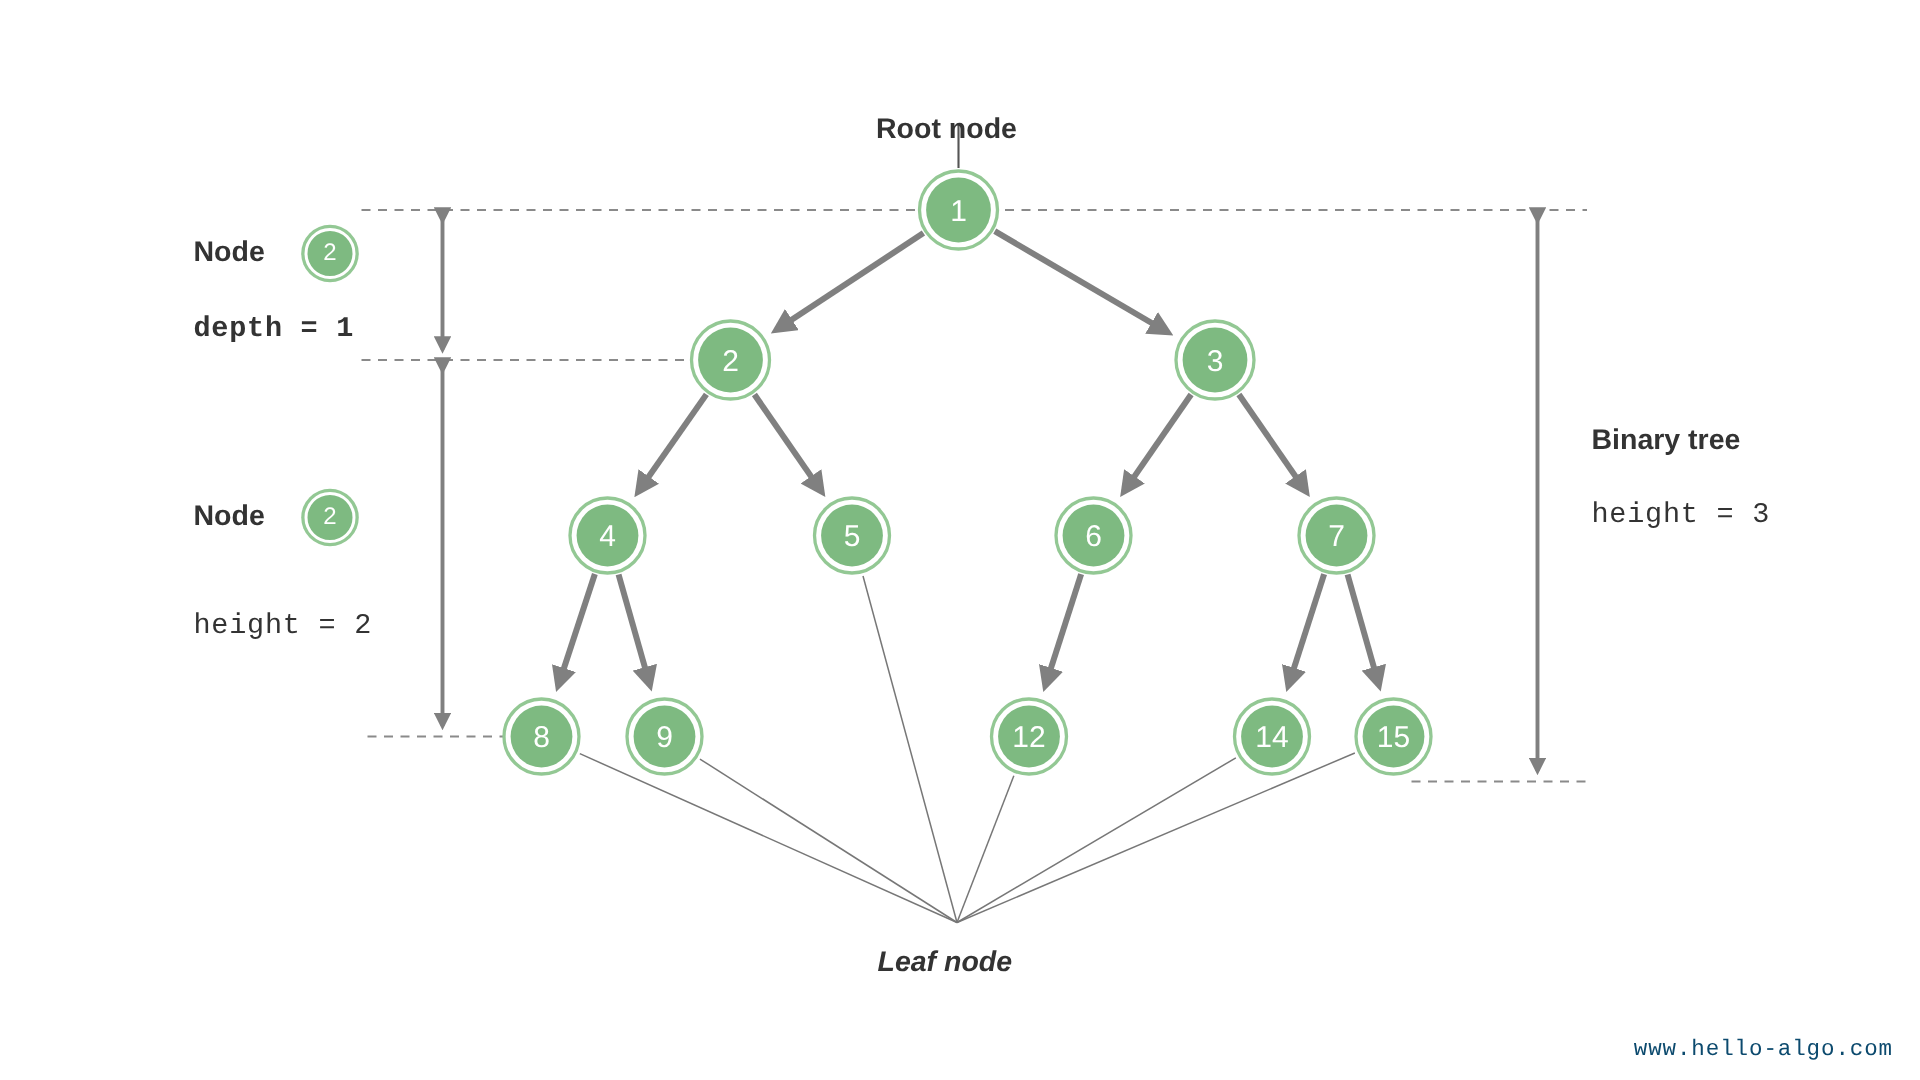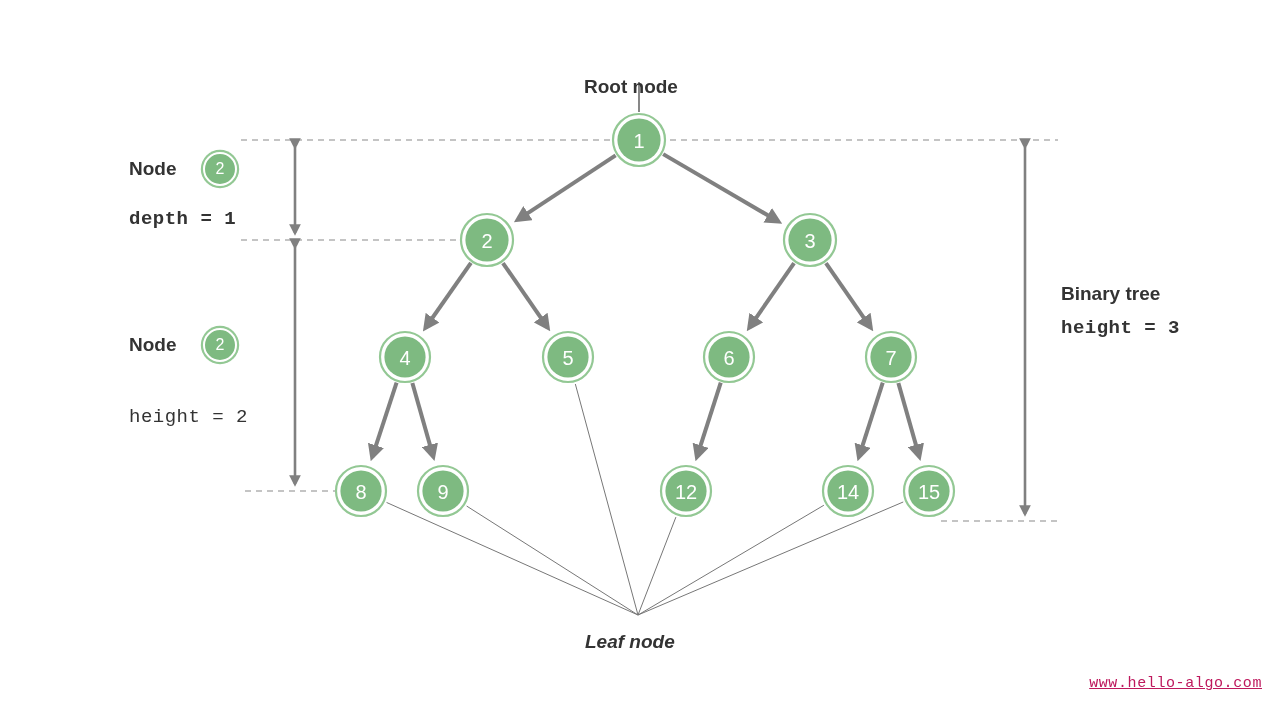--- a/index.html
+++ b/index.html
@@ -78,27 +78,26 @@
     position: absolute;
     font-family: "Liberation Mono", "DejaVu Sans Mono", monospace;
     font-size: 19px;
     color: #333333;
     white-space: nowrap;
     letter-spacing: 0.5px;
   }
   .watermark {
     position: absolute;
     right: 18px;
-    bottom: 28px;
+    bottom: 12px;
     font-family: "Liberation Mono", "DejaVu Sans Mono", monospace;
     font-size: 15px;
-    color: #be185d;
+    color: #0c4a6e;
     letter-spacing: 0.6px;
     white-space: nowrap;
-    text-decoration: underline;
   }
   .inline-chip {
     position: absolute;
     width: 34px;
     height: 34px;
     border-radius: 50%;
     background: #7eba81;
     border: 2.2px solid #ffffff;
     box-shadow: 0 0 0 2.2px #93c894;
     box-sizing: border-box;
@@ -229,16 +228,16 @@
 
   <div class="txt-bold" style="left:129px; top:158px;">Node</div>
   <div class="inline-chip" style="left:203px; top:152px;">2</div>
   <div class="txt-mono" style="left:129px; top:208px;font-weight:bold;">depth = 1</div>
 
   <div class="txt-bold" style="left:129px; top:334px;">Node</div>
   <div class="inline-chip" style="left:203px; top:328px;">2</div>
   <div class="txt-mono" style="left:129px; top:373px;margin-top:33px;">height = 2</div>
 
   <div class="txt-bold" style="left:1061px; top:283px;">Binary tree</div>
-  <div class="txt-mono" style="left:1061px; top:317px;font-weight:bold;">height = 3</div>
+  <div class="txt-mono" style="left:1061px; top:332px;">height = 3</div>
 
   <div class="watermark">www.hello-algo.com</div>
 </div>
 
 </body></html>

